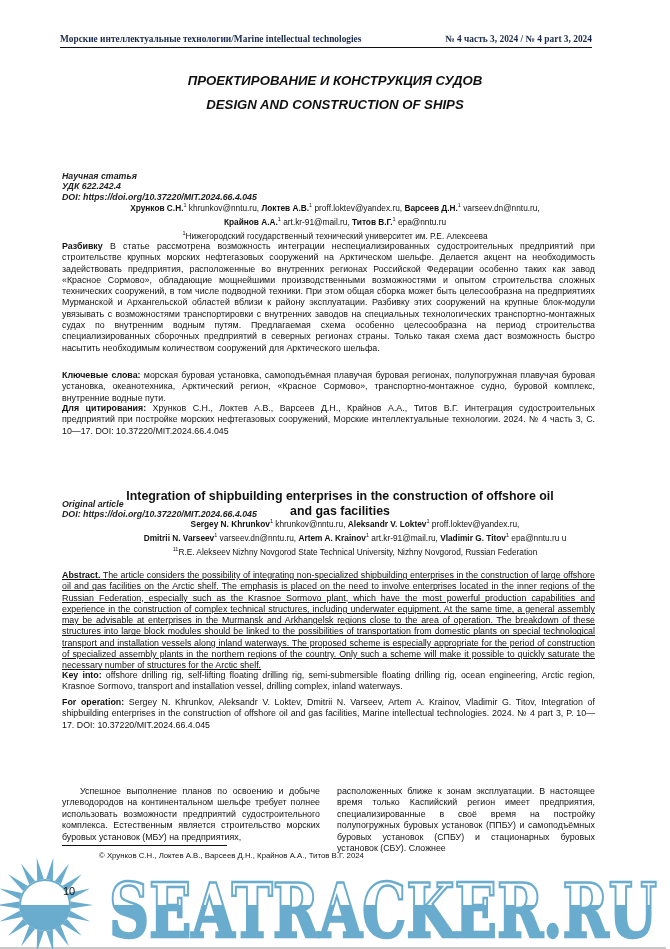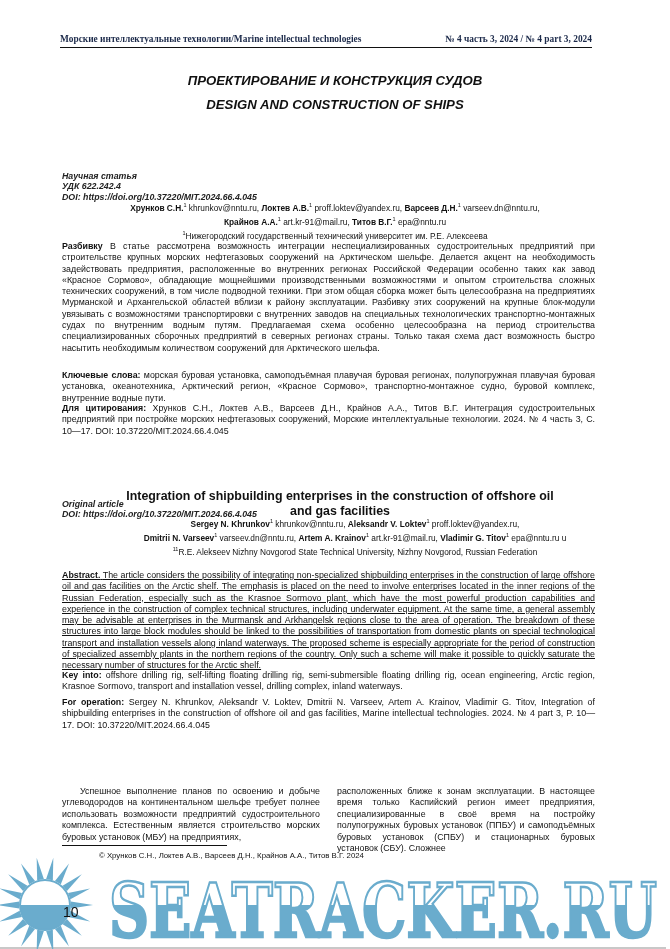--- a/index.html
+++ b/index.html
@@ -34,21 +34,21 @@
     .abs-en { top: 570px; text-decoration: underline; }
     .kw-en { top: 670px; }
     .cite-en { top: 697px; }
 
     .columns { position: absolute; top: 752px; left: 62px; width: 533px; display: flex; justify-content: space-between; margin-top: 34px; }
     .col { width: 258px; font-size: 8.85px; line-height: 11.4px; text-align: justify; color: #111; }
     .col .indent { text-indent: 18px; }
 
     .footnote-rule { position: absolute; left: 62px; top: 845px; width: 165px; border-top: 1px solid #111; }
     .footnote { position: absolute; left: 62px; top: 851px; font-size: 7.8px; color: #111; margin-left: 37px; }
-    .page-number { position: absolute; left: 63px; top: 885px; font-size: 14px; color: #111; z-index: 3; margin-top: 19px; }
+    .page-number { position: absolute; left: 63px; top: 885px; font-size: 11px; color: #111; z-index: 3; }
 
     .watermark { position: absolute; left: 0; top: 865px; width: 670px; height: 82px; pointer-events: none; z-index: 2; }
     .wm-sun { position: absolute; left: 0; top: -10px; }
     .wm-text { position: absolute; left: 105px; top: 0px; width: 560px; height: 82px; }
   </style>
 </head>
 <body>
 
 <div class="page">
 

